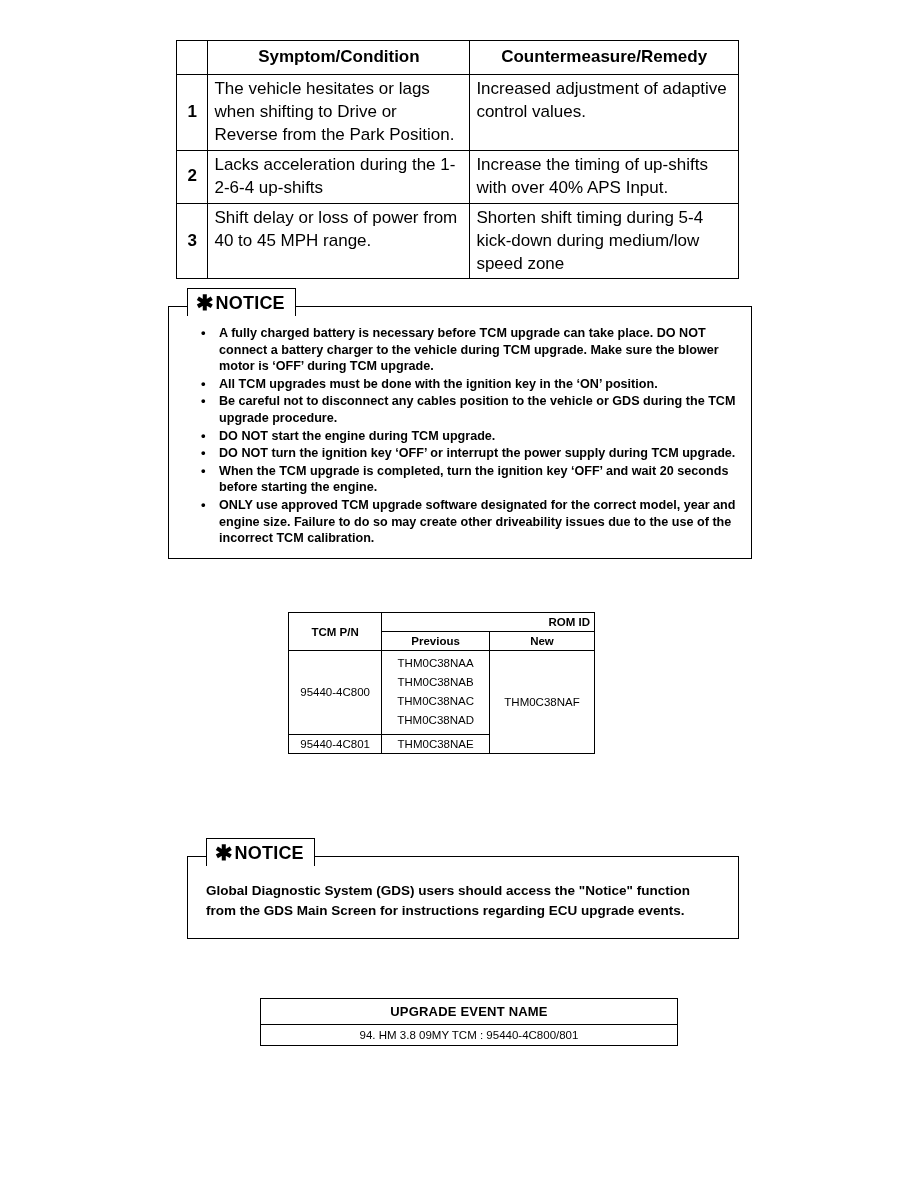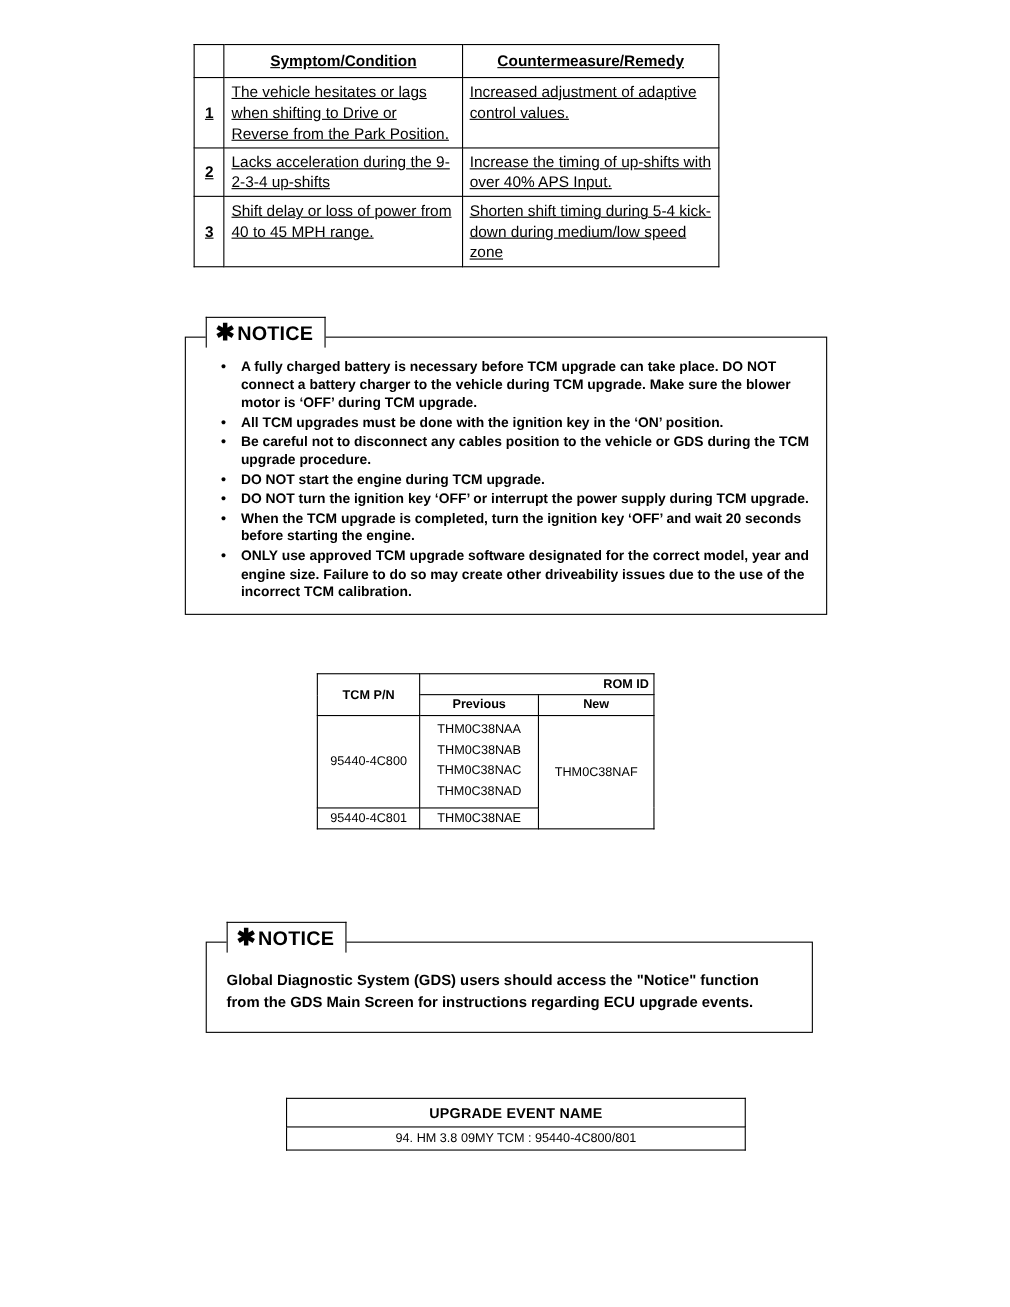--- a/index.html
+++ b/index.html
@@ -13,25 +13,24 @@
     position: relative;
     font-family: "Liberation Sans", sans-serif;
     color: #000000;
   }
 
   
   .symptom-table {
     position: absolute;
     left: 176px;
     top: 40px;
-    width: 478px;
+    width: 563px;
     border-collapse: collapse;
-    font-size: 14px;
+    font-size: 17px;
     line-height: 1.35;
-    text-decoration: underline;
   }
   .symptom-table th,
   .symptom-table td {
     border: 1px solid #000;
     padding: 3px 6px;
     vertical-align: top;
     text-align: left;
     font-weight: normal;
   }
   .symptom-table thead th {
@@ -170,21 +169,21 @@
     </tr>
   </thead>
   <tbody>
     <tr>
       <td class="num-col">1</td>
       <td class="sym-col">The vehicle hesitates or lags when shifting to Drive or Reverse from the Park Position.</td>
       <td class="rem-col">Increased adjustment of adaptive control values.</td>
     </tr>
     <tr>
       <td class="num-col">2</td>
-      <td class="sym-col">Lacks acceleration during the 9-2-3-4 up-shifts</td>
+      <td class="sym-col">Lacks acceleration during the 1-2-6-4 up-shifts</td>
       <td class="rem-col">Increase the timing of up-shifts with over 40% APS Input.</td>
     </tr>
     <tr>
       <td class="num-col">3</td>
       <td class="sym-col">Shift delay or loss of power from 40 to 45 MPH range.</td>
       <td class="rem-col">Shorten shift timing during 5-4 kick-down during medium/low speed zone</td>
     </tr>
   </tbody>
 </table>
 

